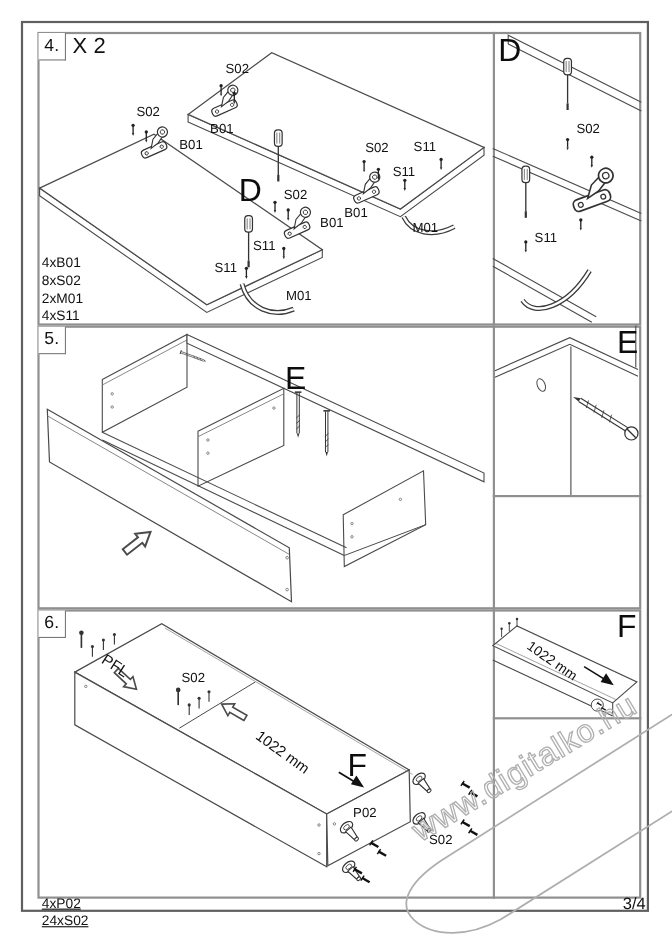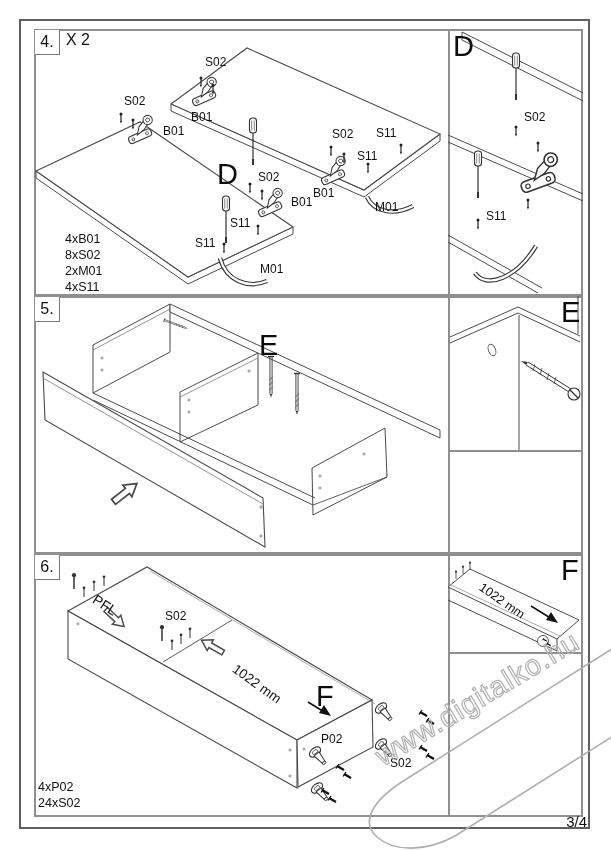--- a/index.html
+++ b/index.html
@@ -5,21 +5,21 @@
   html,body{margin:0;padding:0;background:#e8e8e8;}
   .page{position:relative;width:611px;height:850px;background:#ffffff;overflow:hidden;
         font-family:"Liberation Sans","DejaVu Sans",sans-serif;color:#1c1c1c;}
   .outer-border{position:absolute;left:19px;top:19px;width:571px;height:810px;
         border:2px solid #5f5f5f;box-sizing:border-box;}
   .panel{position:absolute;border:2px solid #8f8f8f;box-sizing:border-box;background:transparent;}
   .vline{position:absolute;width:2px;background:#8f8f8f;}
   .hline{position:absolute;height:2px;background:#8f8f8f;}
   .idx-box{position:absolute;width:24px;height:24px;border:1px solid #7a7a7a;border-left:none;border-top:none;
         display:flex;align-items:center;justify-content:center;font-size:16px;color:#111;background:#fff;}
-  .mult{position:absolute;font-size:16px;color:#111;}
+  .mult{position:absolute;font-size:20px;color:#111;}
   .lbl{position:absolute;font-size:12px;color:#111;white-space:nowrap;line-height:1;}
   .bigref{position:absolute;font-size:29px;color:#0d0d0d;line-height:1;}
   .rot{transform-origin:left top;}
   .parts{position:absolute;font-size:12.5px;line-height:16px;color:#111;}
   .parts div{white-space:nowrap;}
   .pagenum{position:absolute;right:24px;top:813px;font-size:15px;font-weight:normal;color:#111;}
   .watermark{position:absolute;left:378px;top:742px;font-size:29px;letter-spacing:1px;
         color:transparent;-webkit-text-stroke:1.2px #b0b0b0;
         transform:rotate(-31deg);transform-origin:left center;white-space:nowrap;}
   svg{position:absolute;overflow:visible;}
@@ -145,21 +145,21 @@
   <span class="lbl" style="left:291px;top:196px;">B01</span>
   <span class="lbl" style="left:230px;top:217px;">S11</span>
   <span class="lbl" style="left:195px;top:237px;">S11</span>
   <span class="lbl" style="left:260px;top:263px;">M01</span>
   <span class="lbl" style="left:332px;top:128px;">S02</span>
   <span class="lbl" style="left:376px;top:127px;">S11</span>
   <span class="lbl" style="left:357px;top:150px;">S11</span>
   <span class="lbl" style="left:313px;top:187px;">B01</span>
   <span class="lbl" style="left:375px;top:201px;">M01</span>
 
-  <div class="parts" style="left:38px;top:231px;margin-left:27px;">
+  <div class="parts" style="left:38px;top:231px;">
     <div>4xB01</div>
     <div>8xS02</div>
     <div>2xM01</div>
     <div>4xS11</div>
   </div>
 
   <svg style="left:448px;top:29px;" width="135" height="267" viewBox="0 0 135 267">
     <g stroke="#4a4a4a" stroke-width="1" fill="none">
       <polyline points="14,11 14,3 135,64"></polyline>
       <line x1="14" y1="11" x2="135" y2="72"></line>
@@ -307,21 +307,21 @@
 
   <div class="idx-box" style="left:35px;top:555px;">
     <span>6.</span>
   </div>
   <span class="lbl rot" style="left:98px;top:592px;transform:rotate(33deg);font-size:14px;">PFL</span>
   <span class="lbl" style="left:165px;top:610px;">S02</span>
   <span class="lbl rot" style="left:238px;top:662px;transform:rotate(36deg);font-size:13.5px;">1022 mm</span>
   <span class="bigref" style="left:316px;top:682px;">F</span>
   <span class="lbl" style="left:321px;top:733px;">P02</span>
   <span class="lbl" style="left:390px;top:757px;">S02</span>
-  <div class="parts" style="left:38px;top:779px;">
+  <div class="parts" style="left:38px;top:813px;text-decoration:underline;">
     <div>4xP02</div>
     <div>24xS02</div>
   </div>
 
   <svg style="left:448px;top:554px;" width="135" height="98" viewBox="0 0 135 98">
     <polygon points="0,33 22,15 131,66 109,85" fill="#fff" stroke="#4a4a4a" stroke-width="1"></polygon>
     <polyline points="0,46 109,97" fill="none" stroke="#4a4a4a" stroke-width="1"></polyline>
     <line x1="109" y1="85" x2="109" y2="97" stroke="#4a4a4a" stroke-width="1"></line>
     <line x1="3" y1="31" x2="112" y2="82" stroke="#888" stroke-width="0.7"></line>
     <use href="#nail" transform="translate(8,17) scale(0.8)"></use>

